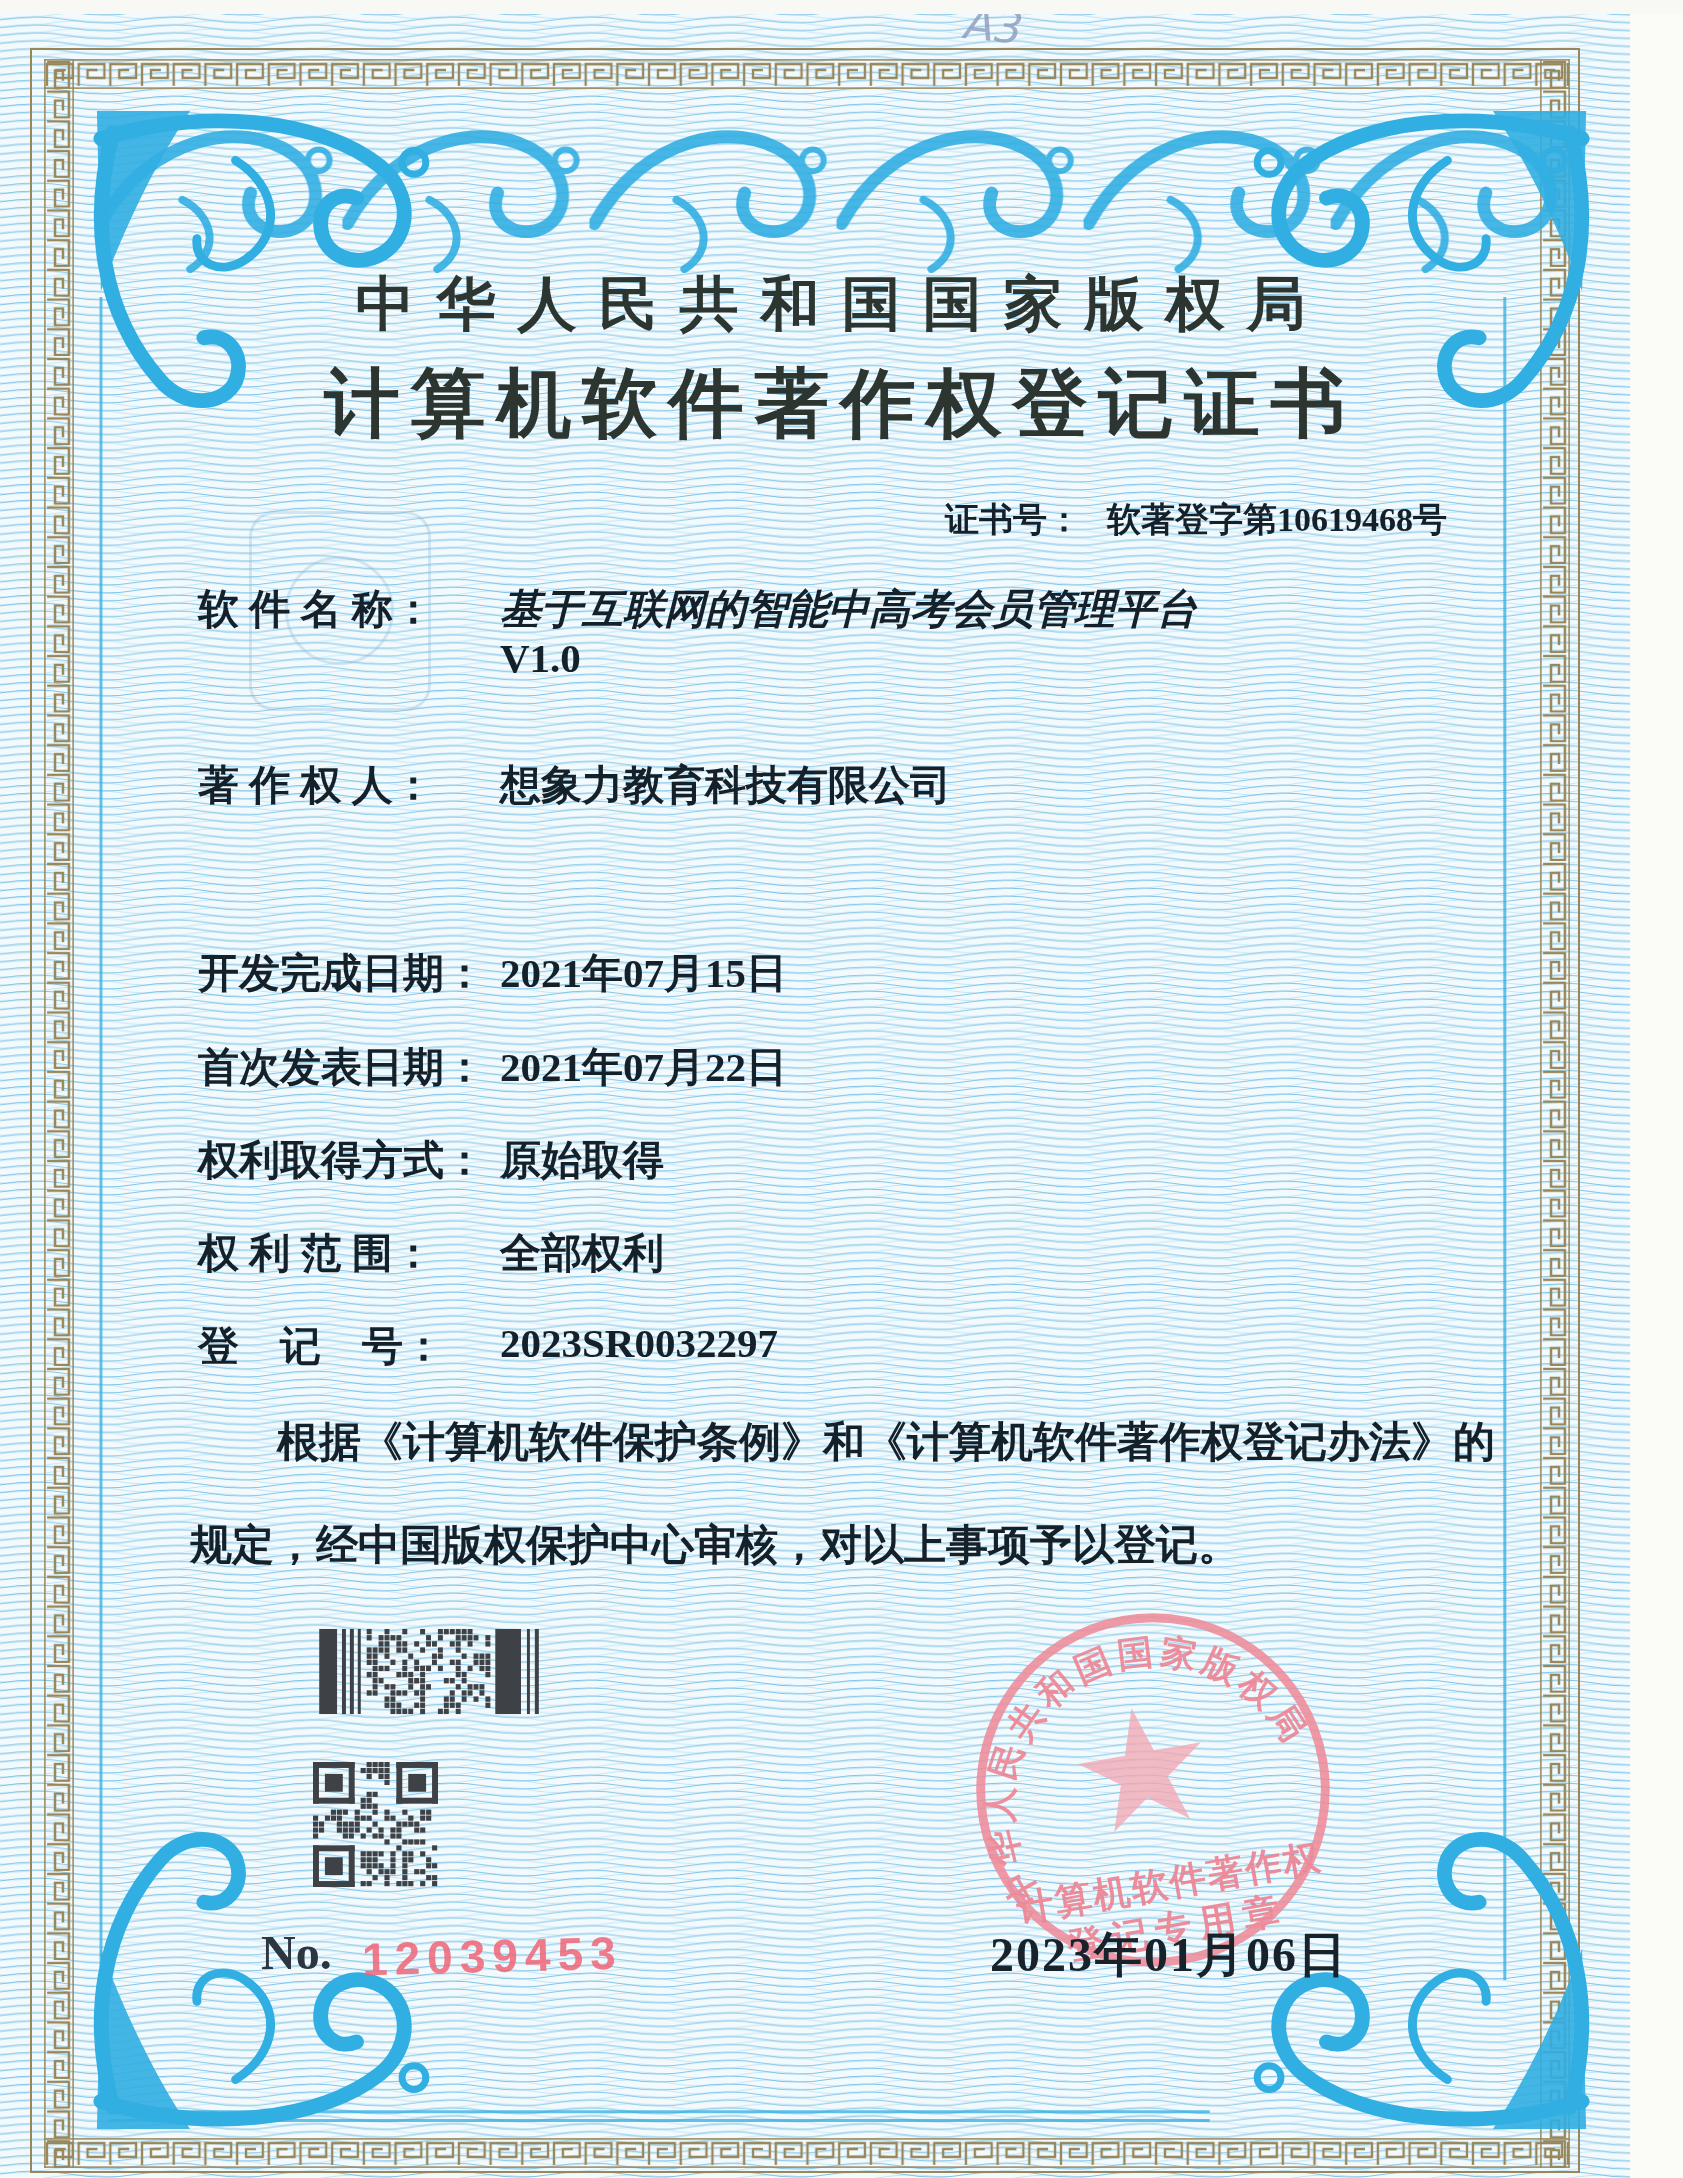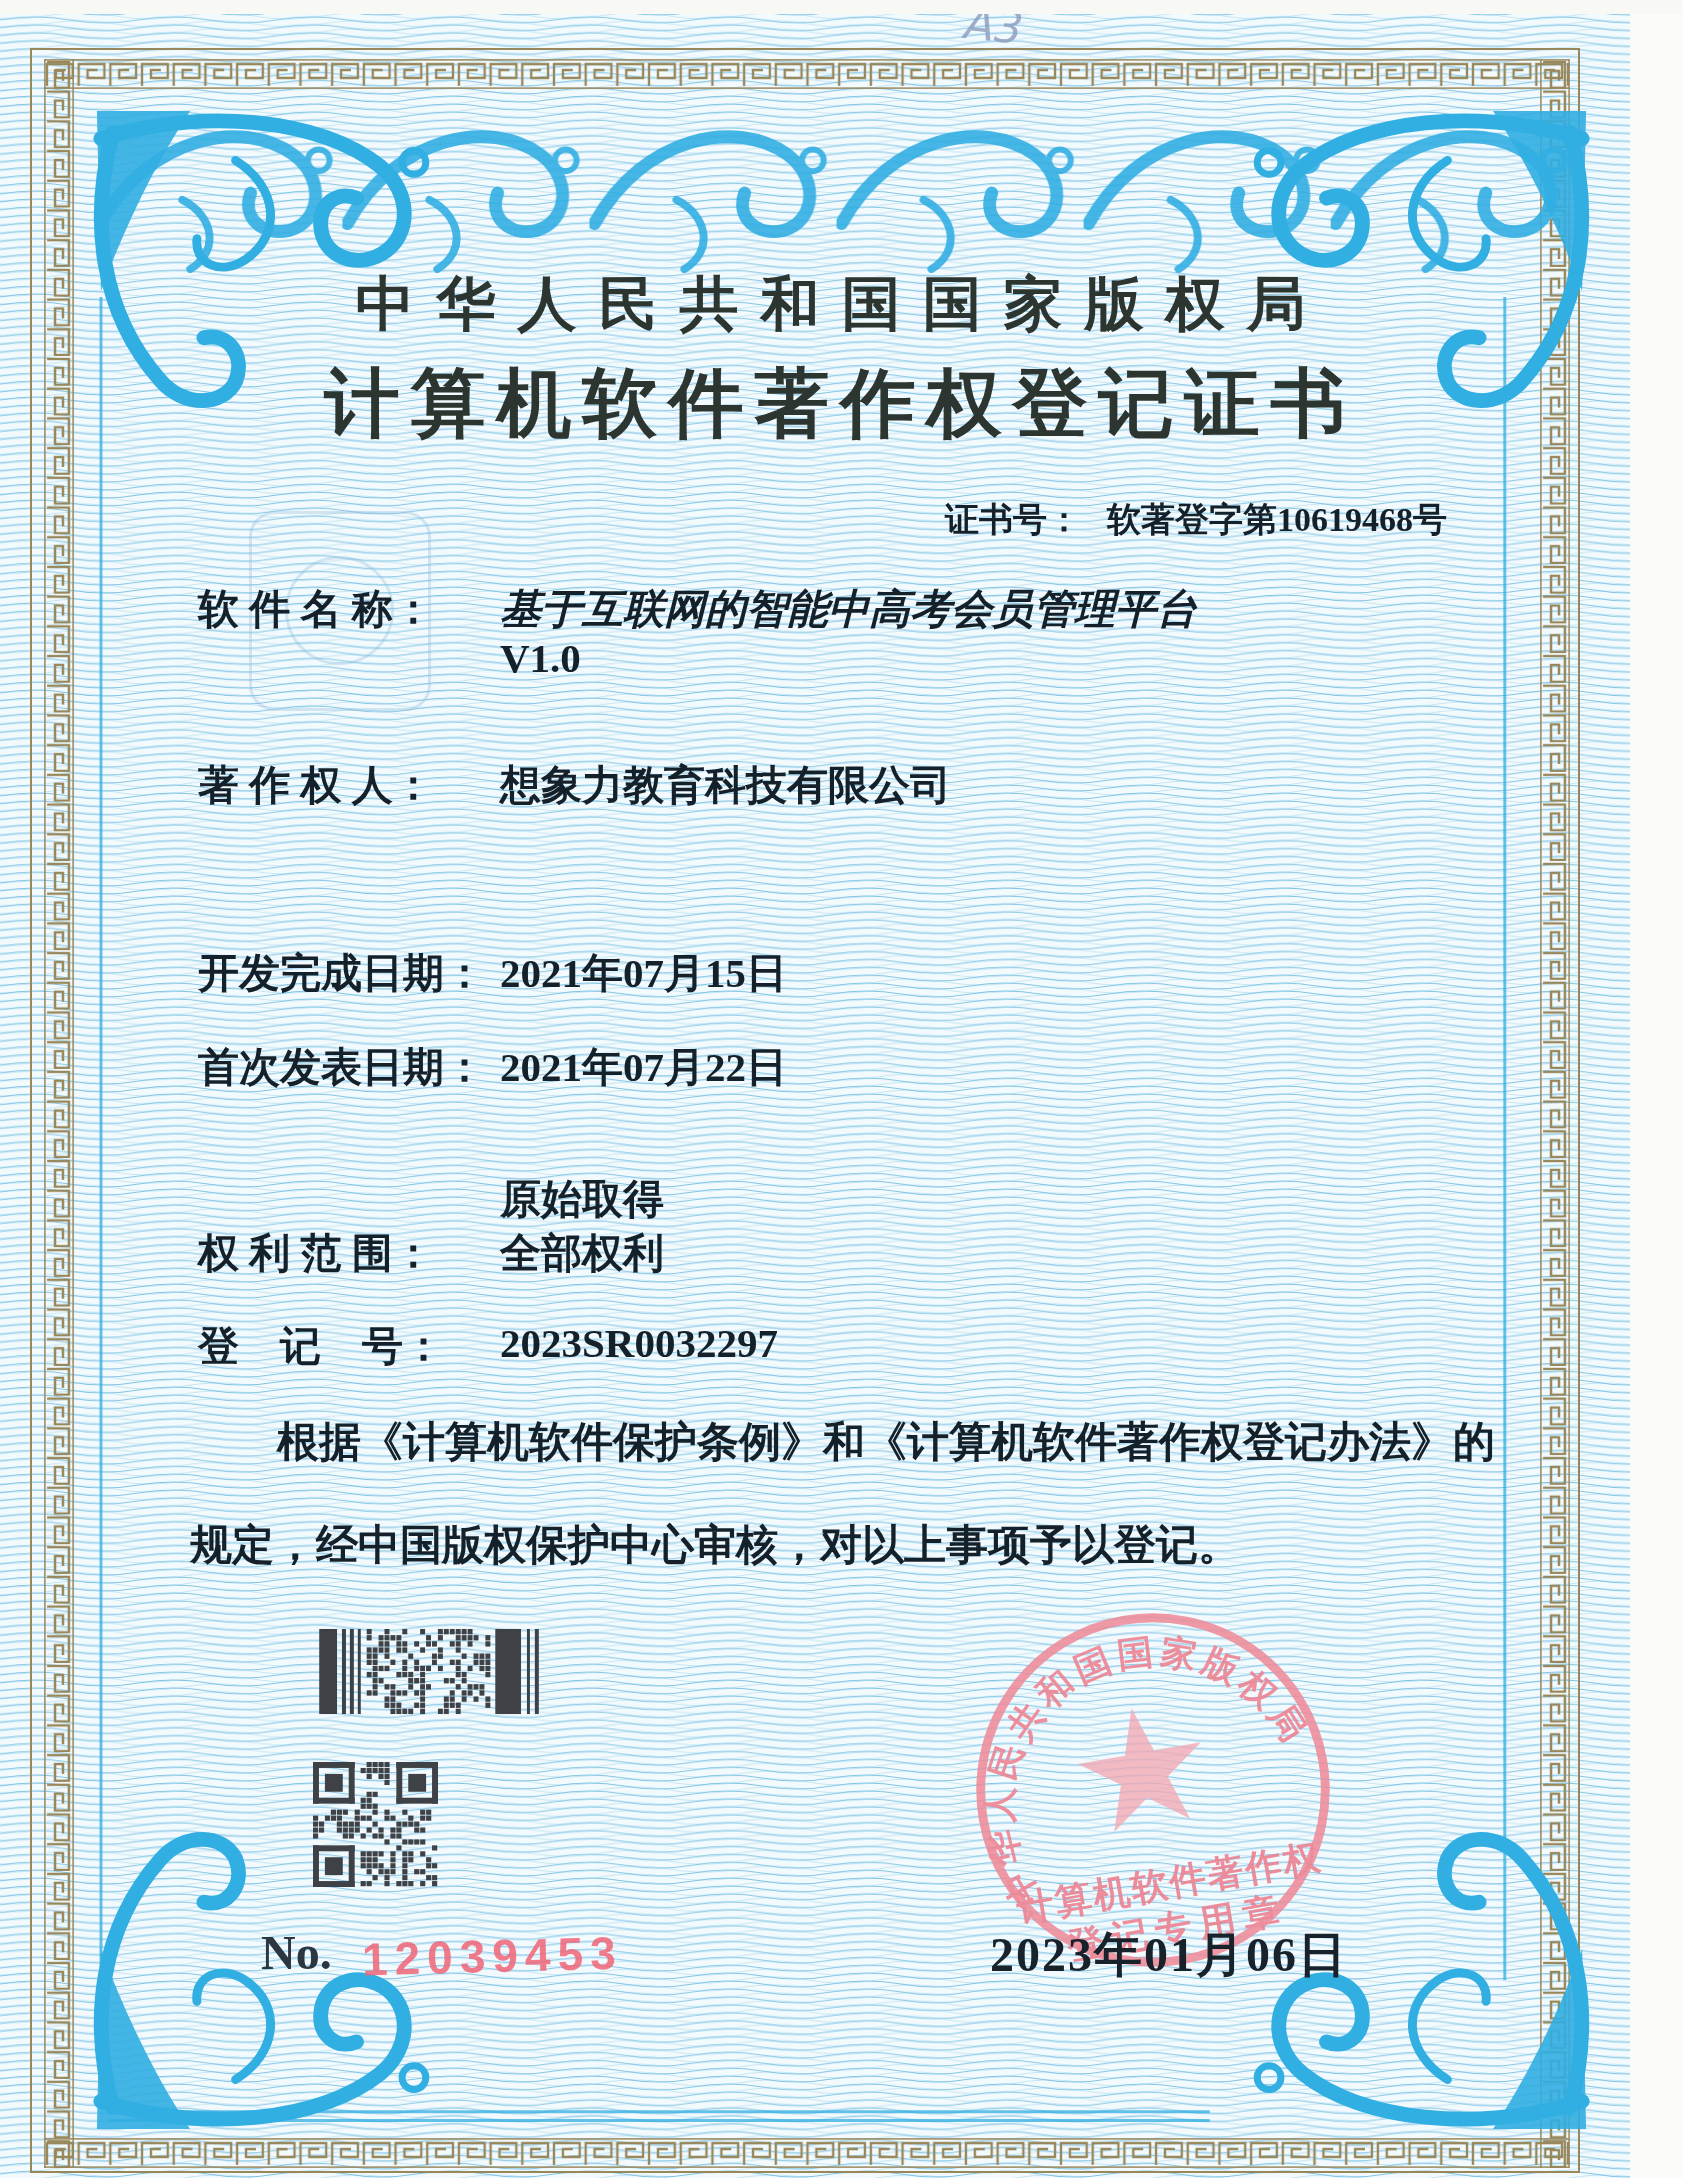--- a/index.html
+++ b/index.html
@@ -204,21 +204,22 @@
 
   <div class="field-label ink" style="top:758px;">著 作 权 人：</div>
   <div class="field-value ink" style="top:758px;">想象力教育科技有限公司</div>
 
   <div class="field-label ink" style="top:946px;">开发完成日期：</div>
   <div class="field-value ink" style="top:946px;">2021年07月15日</div>
 
   <div class="field-label ink" style="top:1040px;">首次发表日期：</div>
   <div class="field-value ink" style="top:1040px;">2021年07月22日</div>
 
-  <div class="field-value ink" style="top:1172px;text-align:center;">原始取得</div>
+  <div class="field-label ink" style="top:1133px;">权利取得方式：</div>
+  <div class="field-value ink" style="top:1133px;text-align:center;">原始取得</div>
 
   <div class="field-label ink" style="top:1226px;">权 利 范 围：</div>
   <div class="field-value ink" style="top:1226px;">全部权利</div>
 
   <div class="field-label ink" style="top:1319px;">登　记　号：</div>
   <div class="field-value ink" style="top:1319px;">2023SR0032297</div>
 
   <div id="statement-line2">规定，经中国版权保护中心审核，对以上事项予以登记。</div>
   <div id="statement-line1">根据《计算机软件保护条例》和《计算机软件著作权登记办法》的</div>
 

